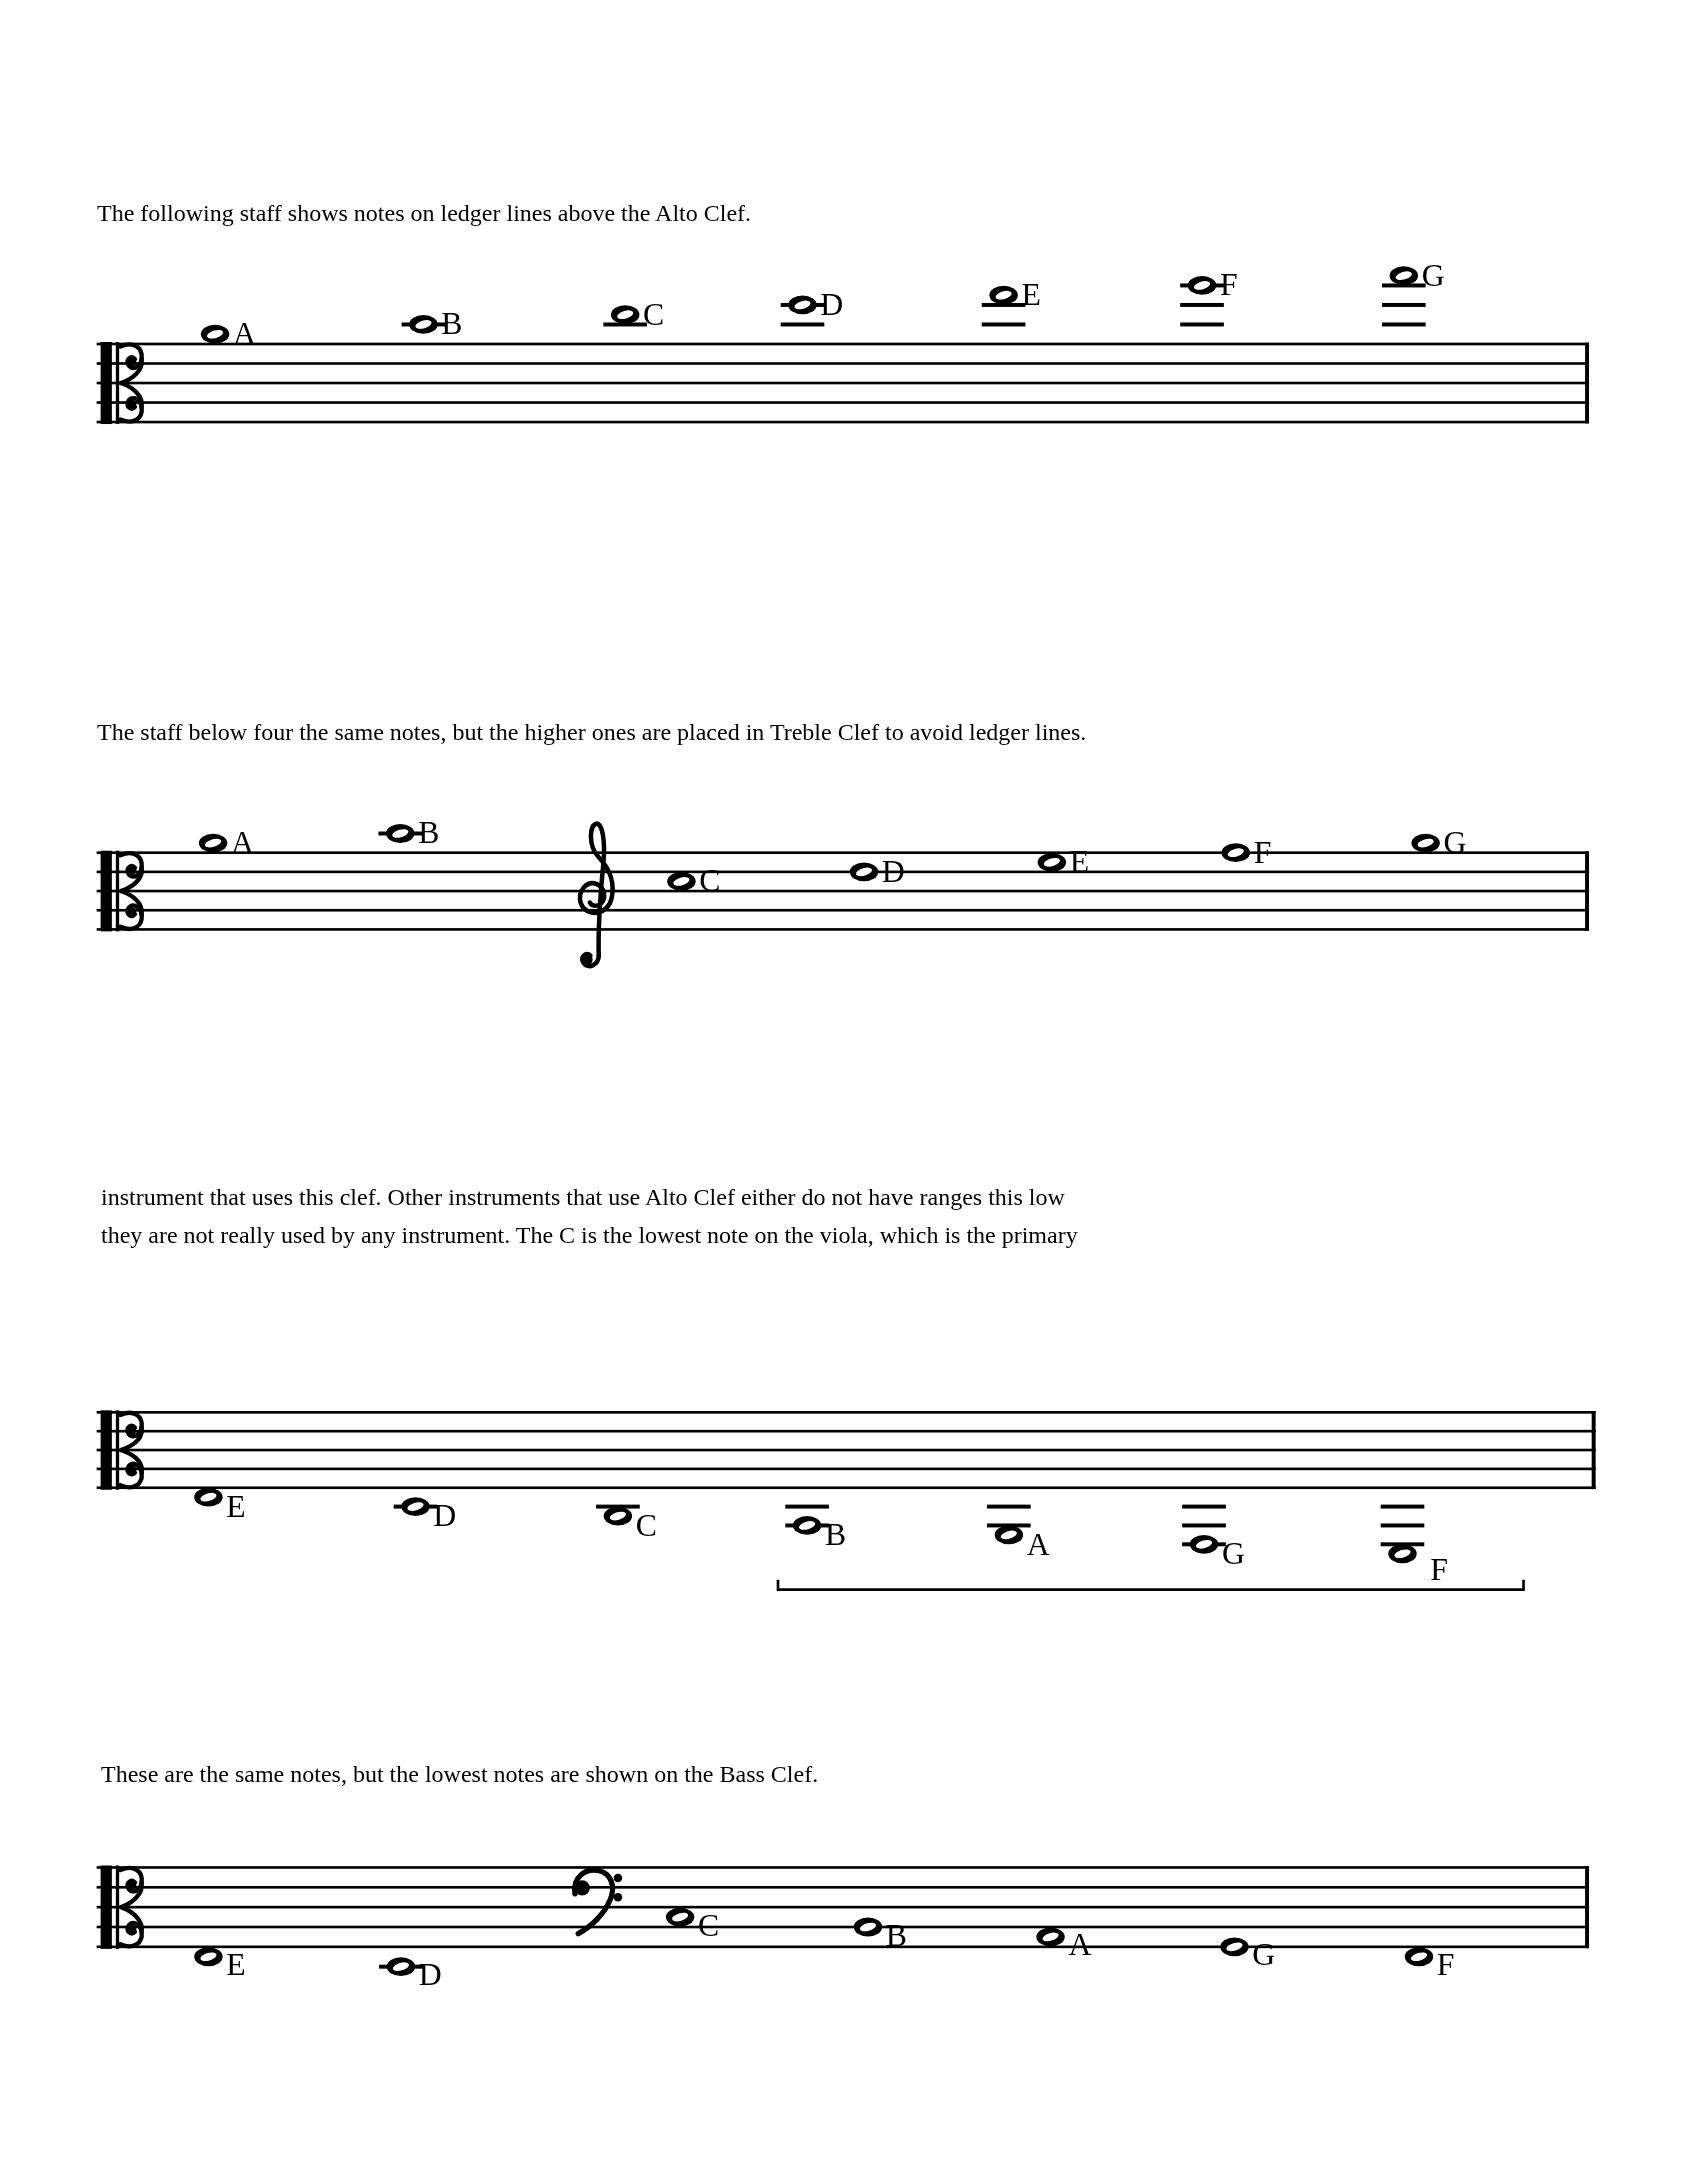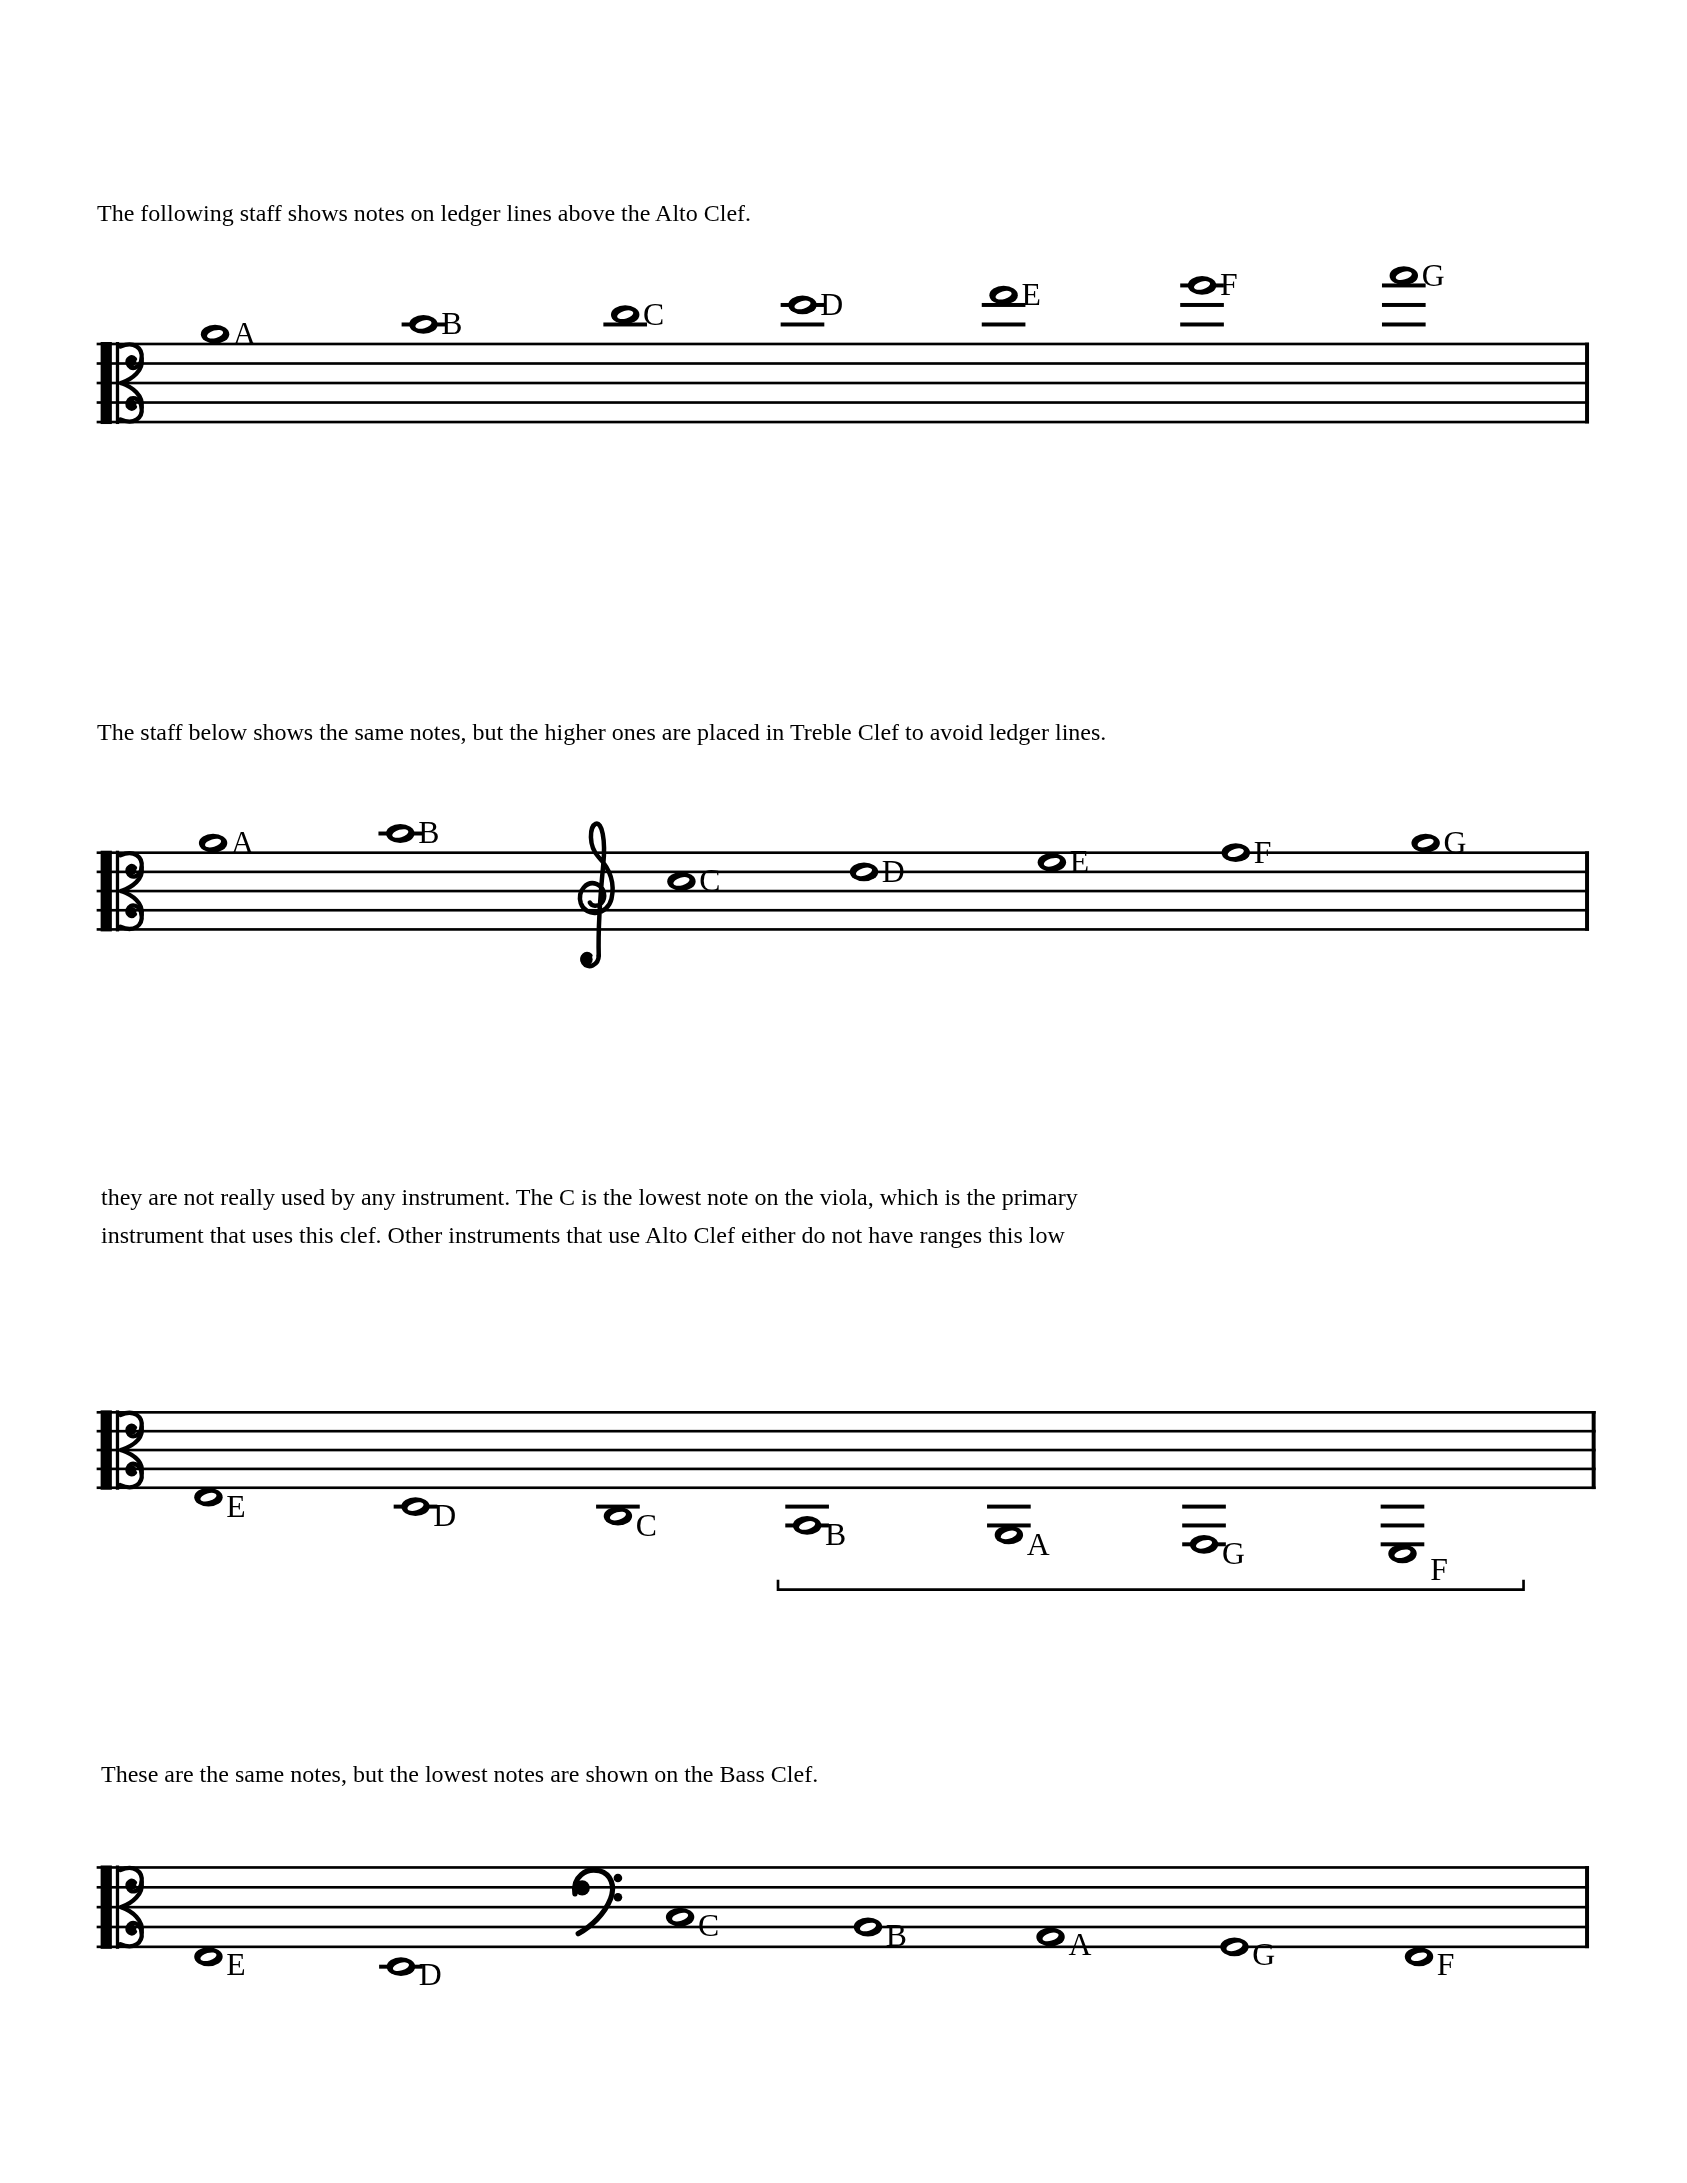--- a/index.html
+++ b/index.html
@@ -11,25 +11,25 @@
   svg.music text{font-family:"Liberation Serif",serif;}
 </style>
 </head>
 <body>
 
 <div class="page">
   <div class="para" style="left: 97px; top: 194px;">
       <div>The following staff shows notes on ledger lines above the Alto Clef.</div>
     </div>
   <div class="para" style="left: 97px; top: 713px;">
-      <div>The staff below shows the same notes, but the higher ones are placed in Treble Clef to avoid ledger lines.</div>
+      <div>The staff below four the same notes, but the higher ones are placed in Treble Clef to avoid ledger lines.</div>
     </div>
   <div class="para" style="left: 101px; top: 1178px;">
+      <div>instrument that uses this clef. Other instruments that use Alto Clef either do not have ranges this low</div>
       <div>they are not really used by any instrument. The C is the lowest note on the viola, which is the primary</div>
-      <div>instrument that uses this clef. Other instruments that use Alto Clef either do not have ranges this low</div>
     </div>
   <div class="para" style="left: 101px; top: 1755px; text-align: right;">
       <div>These are the same notes, but the lowest notes are shown on the Bass Clef.</div>
     </div>
   <svg class="music" width="1687" height="2183" viewBox="0 0 2550 3300">
       <g>
         <rect x="146" y="518" width="2256" height="4" fill="#000000"></rect>
         <rect x="146" y="547.5" width="2256" height="4" fill="#000000"></rect>
         <rect x="146" y="577" width="2256" height="4" fill="#000000"></rect>
         <rect x="146" y="606.5" width="2256" height="4" fill="#000000"></rect>

